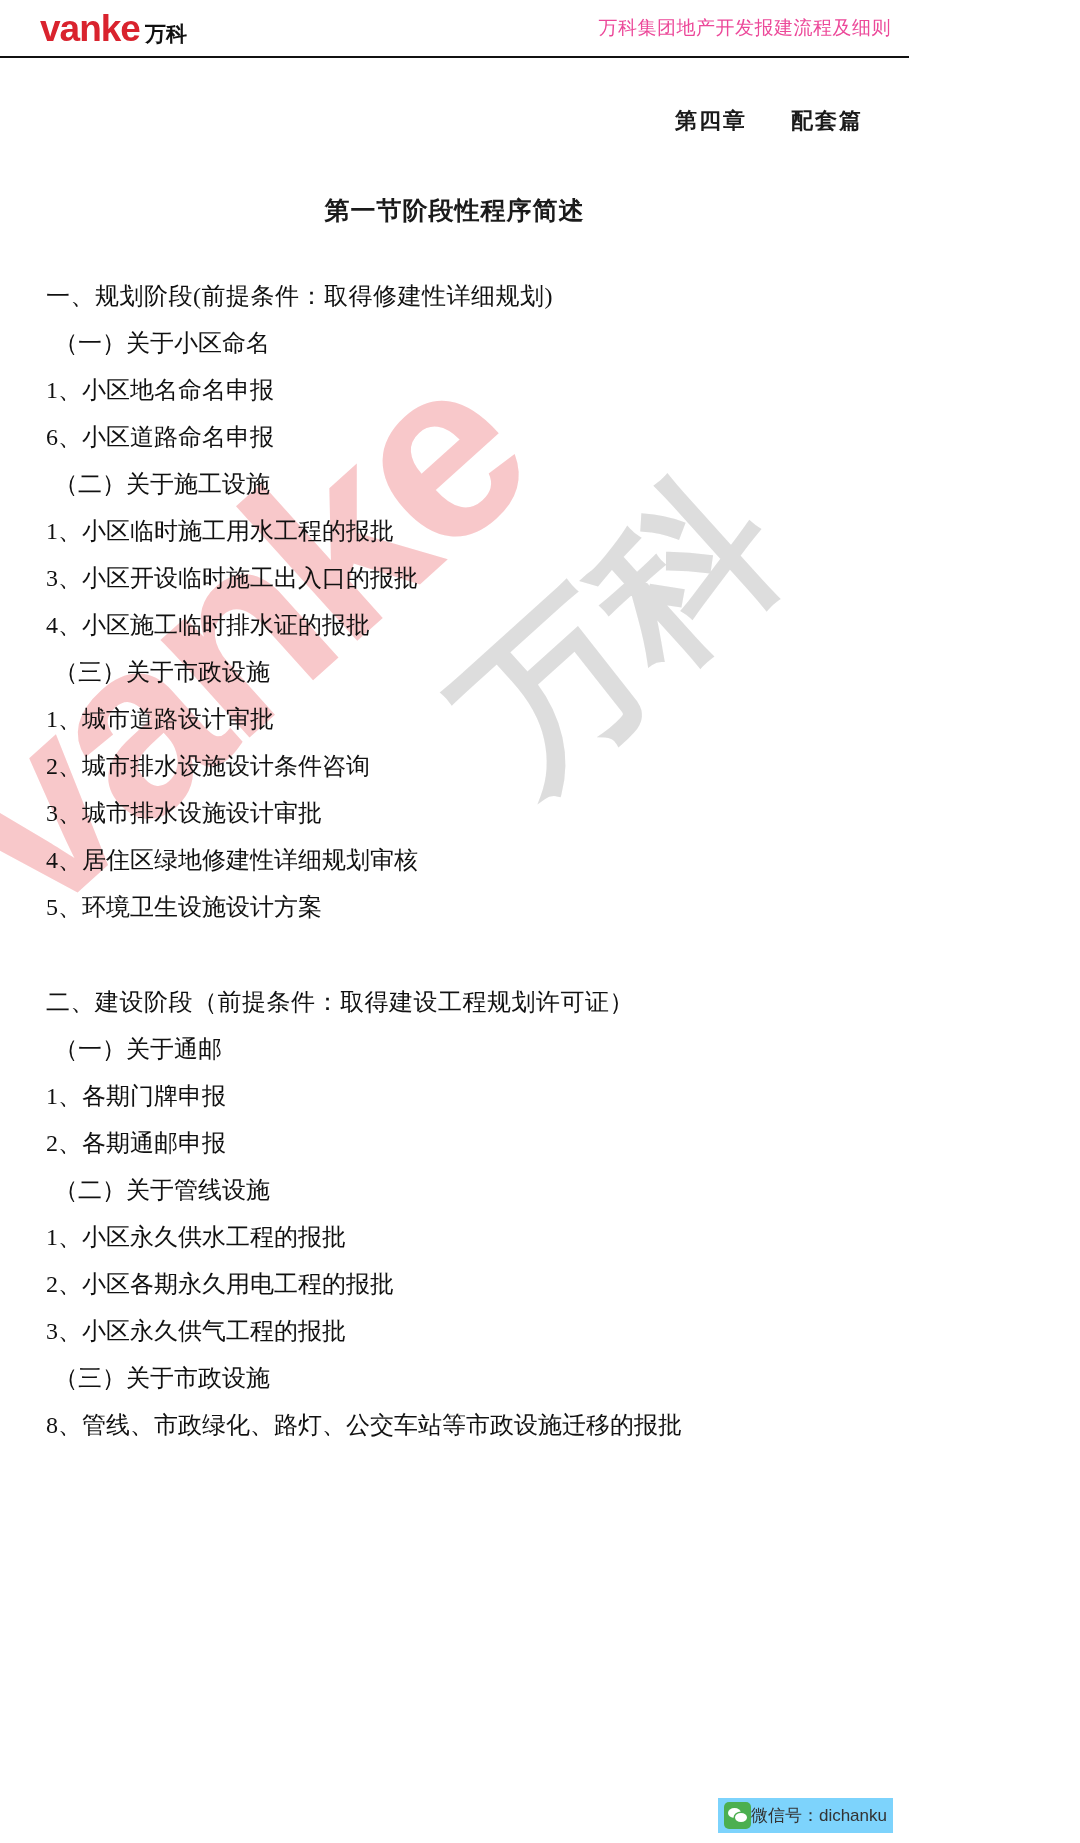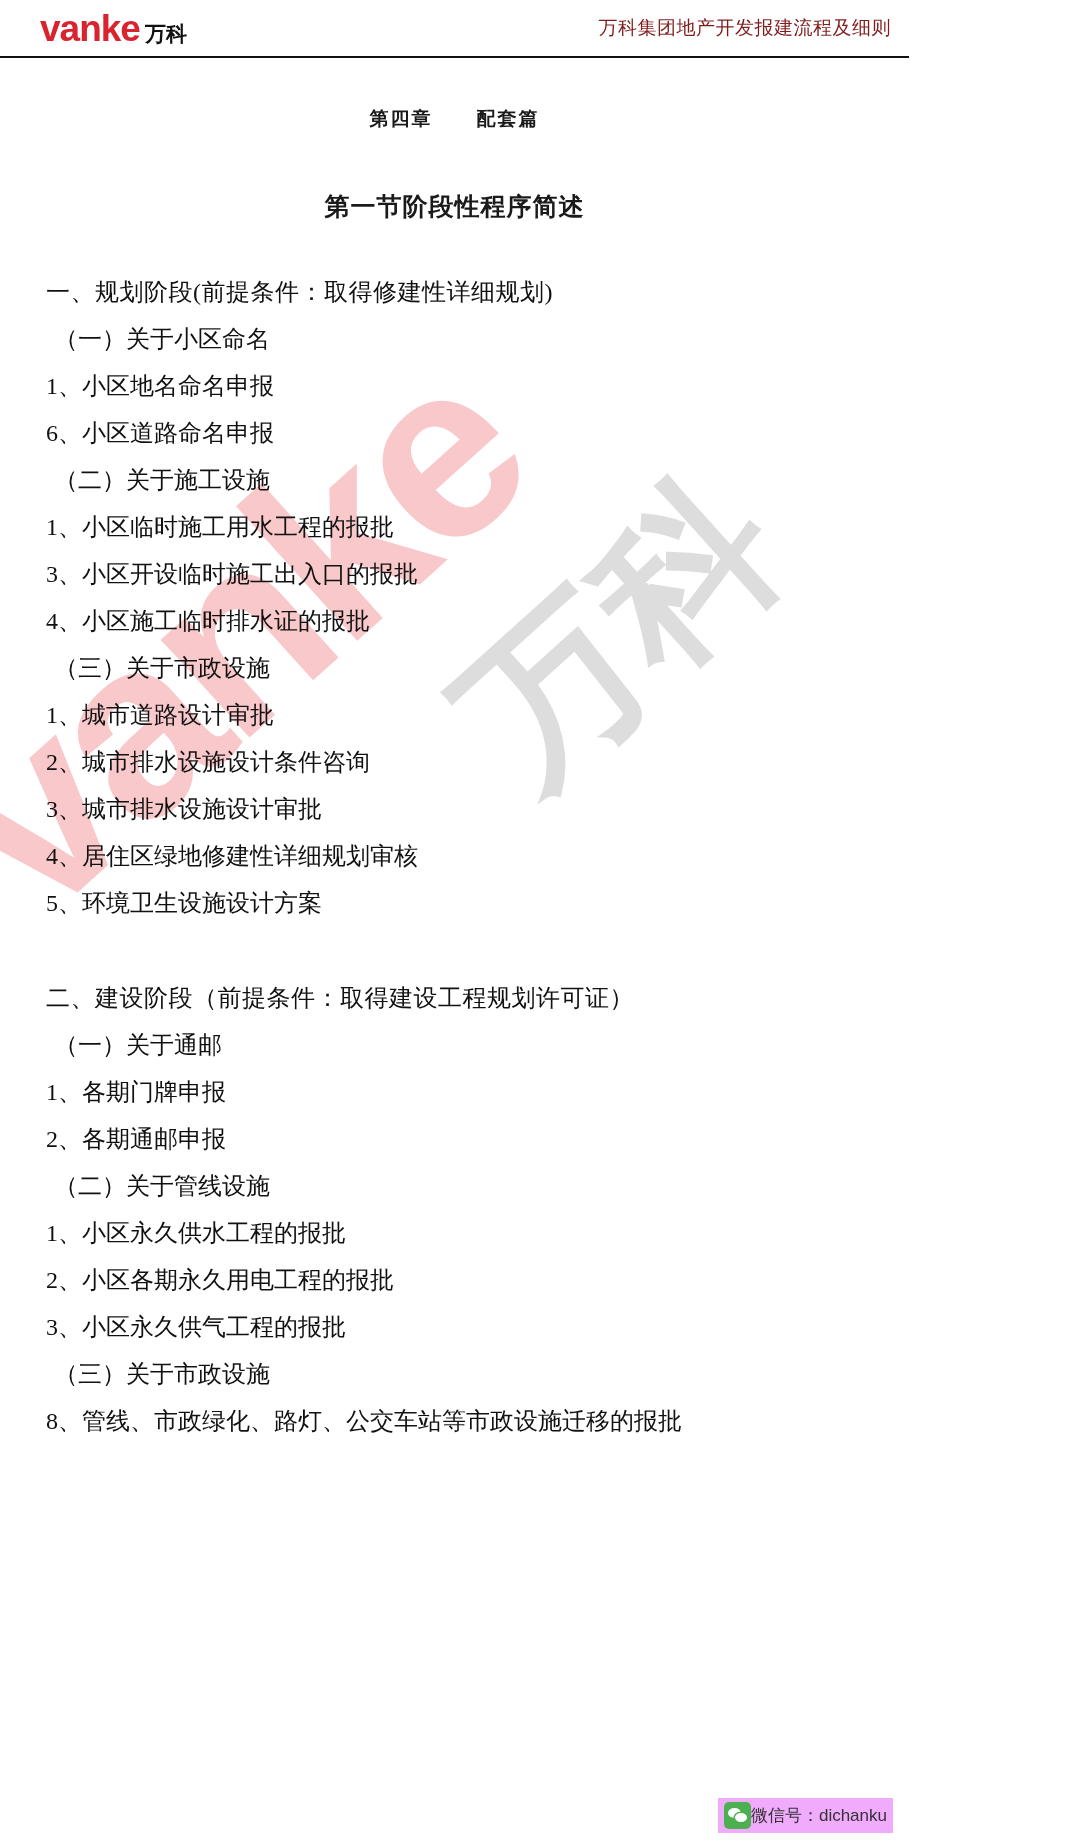--- a/index.html
+++ b/index.html
@@ -50,21 +50,21 @@
     font-family: "Liberation Sans", sans-serif;
     font-weight: bold;
     font-size: 21px;
     color: #111;
     line-height: 1;
     margin-left: 3px;
   }
   .header-title {
     font-family: "Liberation Serif", serif;
     font-size: 19px;
-    color: #7f1d1d;
+    color: #ec4899;
     letter-spacing: 0.5px;
     white-space: nowrap;
   }
 
   
   .watermark {
     position: absolute;
     left: 60px;
     top: 430px;
     width: 860px;
@@ -98,22 +98,22 @@
   }
 
   
   .content {
     position: relative;
     z-index: 2;
     padding: 0 46px;
     box-sizing: border-box;
   }
   .chapter-title {
-    text-align: center;
-    font-size: 19px;
+    text-align: right;
+    font-size: 22px;
     font-weight: bold;
     margin-top: 48px;
     letter-spacing: 2px;
   }
   .chapter-title .gap { display: inline-block; width: 44px; }
   .section-title {
     text-align: center;
     font-size: 25px;
     font-weight: bold;
     margin-top: 58px;
@@ -132,21 +132,21 @@
 
   
   .footer-badge {
     position: absolute;
     right: 16px;
     bottom: 10px;
     display: flex;
     align-items: center;
     gap: 0;
     z-index: 5;
-    background: #f0abfc;
+    background: #7dd3fc;
     padding: 4px 6px;
   }
   .wechat-icon {
     width: 27px;
     height: 27px;
     border-radius: 5px;
     background: #4caf50;
     position: relative;
     display: inline-block;
   }

